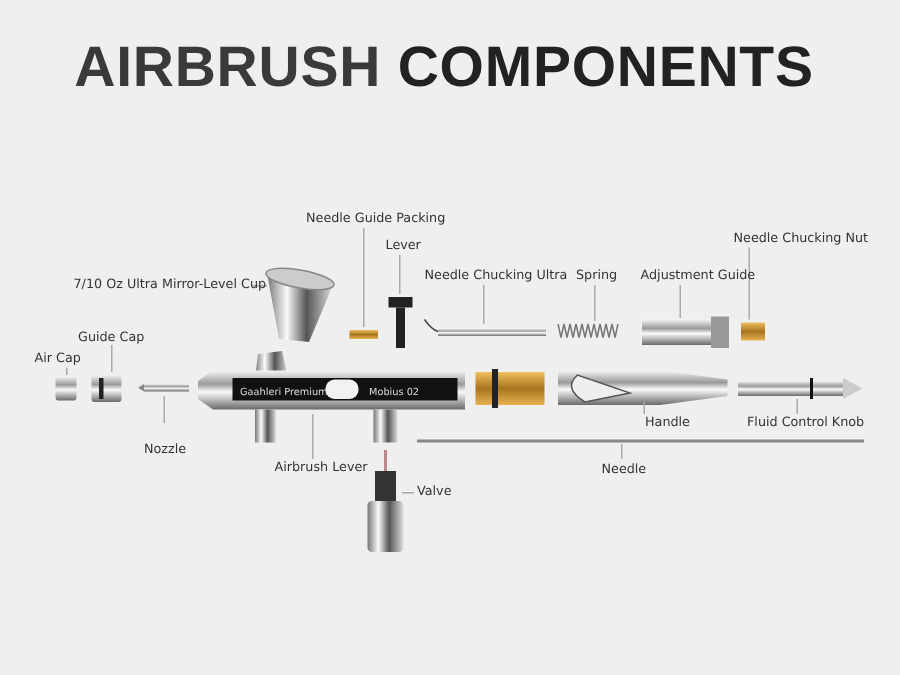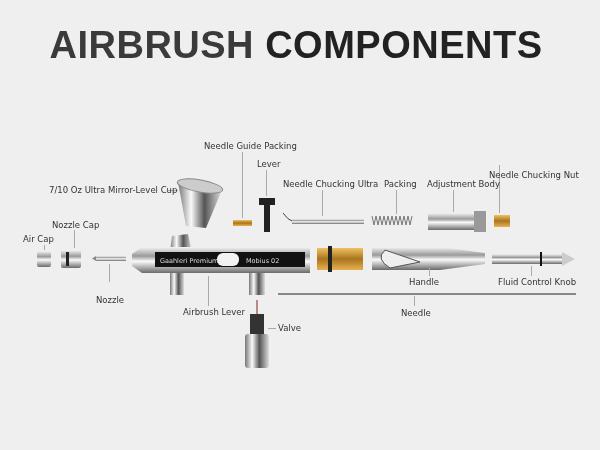--- a/index.html
+++ b/index.html
@@ -127,23 +127,23 @@
 <div class="ln" style="left:208px;top:276px;width:1px;height:30px"></div>
 <div class="ln" style="left:268px;top:328px;width:8px;height:1px"></div>
 <div class="ln" style="left:429px;top:268px;width:1px;height:8px"></div>
 <div class="ln" style="left:531px;top:266px;width:1px;height:10px"></div>
 <div class="ln" style="left:414px;top:296px;width:1px;height:10px"></div>
 
 <div class="lbl" style="left:204px;top:141px">Needle Guide Packing</div>
 <div class="lbl" style="left:257px;top:159px">Lever</div>
 <div class="lbl" style="left:49px;top:185px">7/10 Oz Ultra Mirror-Level Cup</div>
 <div class="lbl" style="left:283px;top:179px">Needle Chucking Ultra</div>
-<div class="lbl" style="left:384px;top:179px">Packing</div>
-<div class="lbl" style="left:427px;top:179px">Adjustment Body</div>
-<div class="lbl" style="left:489px;top:170px">Needle Chucking Nut</div>
-<div class="lbl" style="left:52px;top:220px">Nozzle Cap</div>
+<div class="lbl" style="left:384px;top:179px">Spring</div>
+<div class="lbl" style="left:427px;top:179px">Adjustment Guide</div>
+<div class="lbl" style="left:489px;top:154px">Needle Chucking Nut</div>
+<div class="lbl" style="left:52px;top:220px">Guide Cap</div>
 <div class="lbl" style="left:23px;top:234px">Air Cap</div>
 <div class="lbl" style="left:96px;top:295px">Nozzle</div>
 <div class="lbl" style="left:183px;top:307px">Airbrush Lever</div>
 <div class="lbl" style="left:278px;top:323px">Valve</div>
-<div class="lbl" style="left:409px;top:277px">Handle</div>
+<div class="lbl" style="left:430px;top:277px">Handle</div>
 <div class="lbl" style="left:498px;top:277px">Fluid Control Knob</div>
 <div class="lbl" style="left:401px;top:308px">Needle</div>
 
 </body></html>

